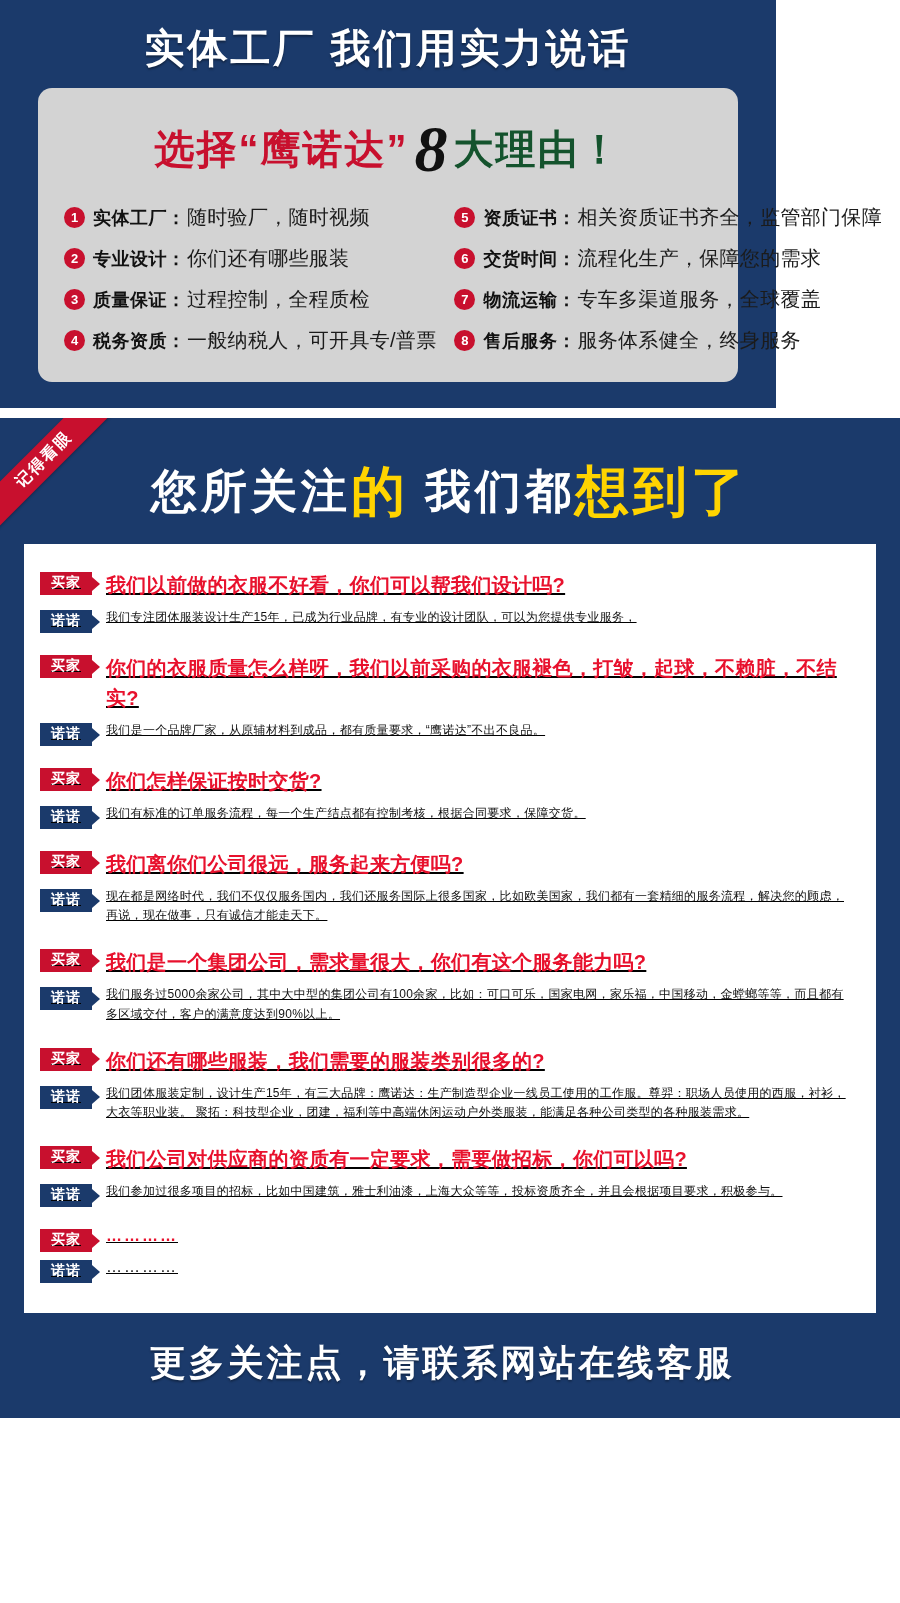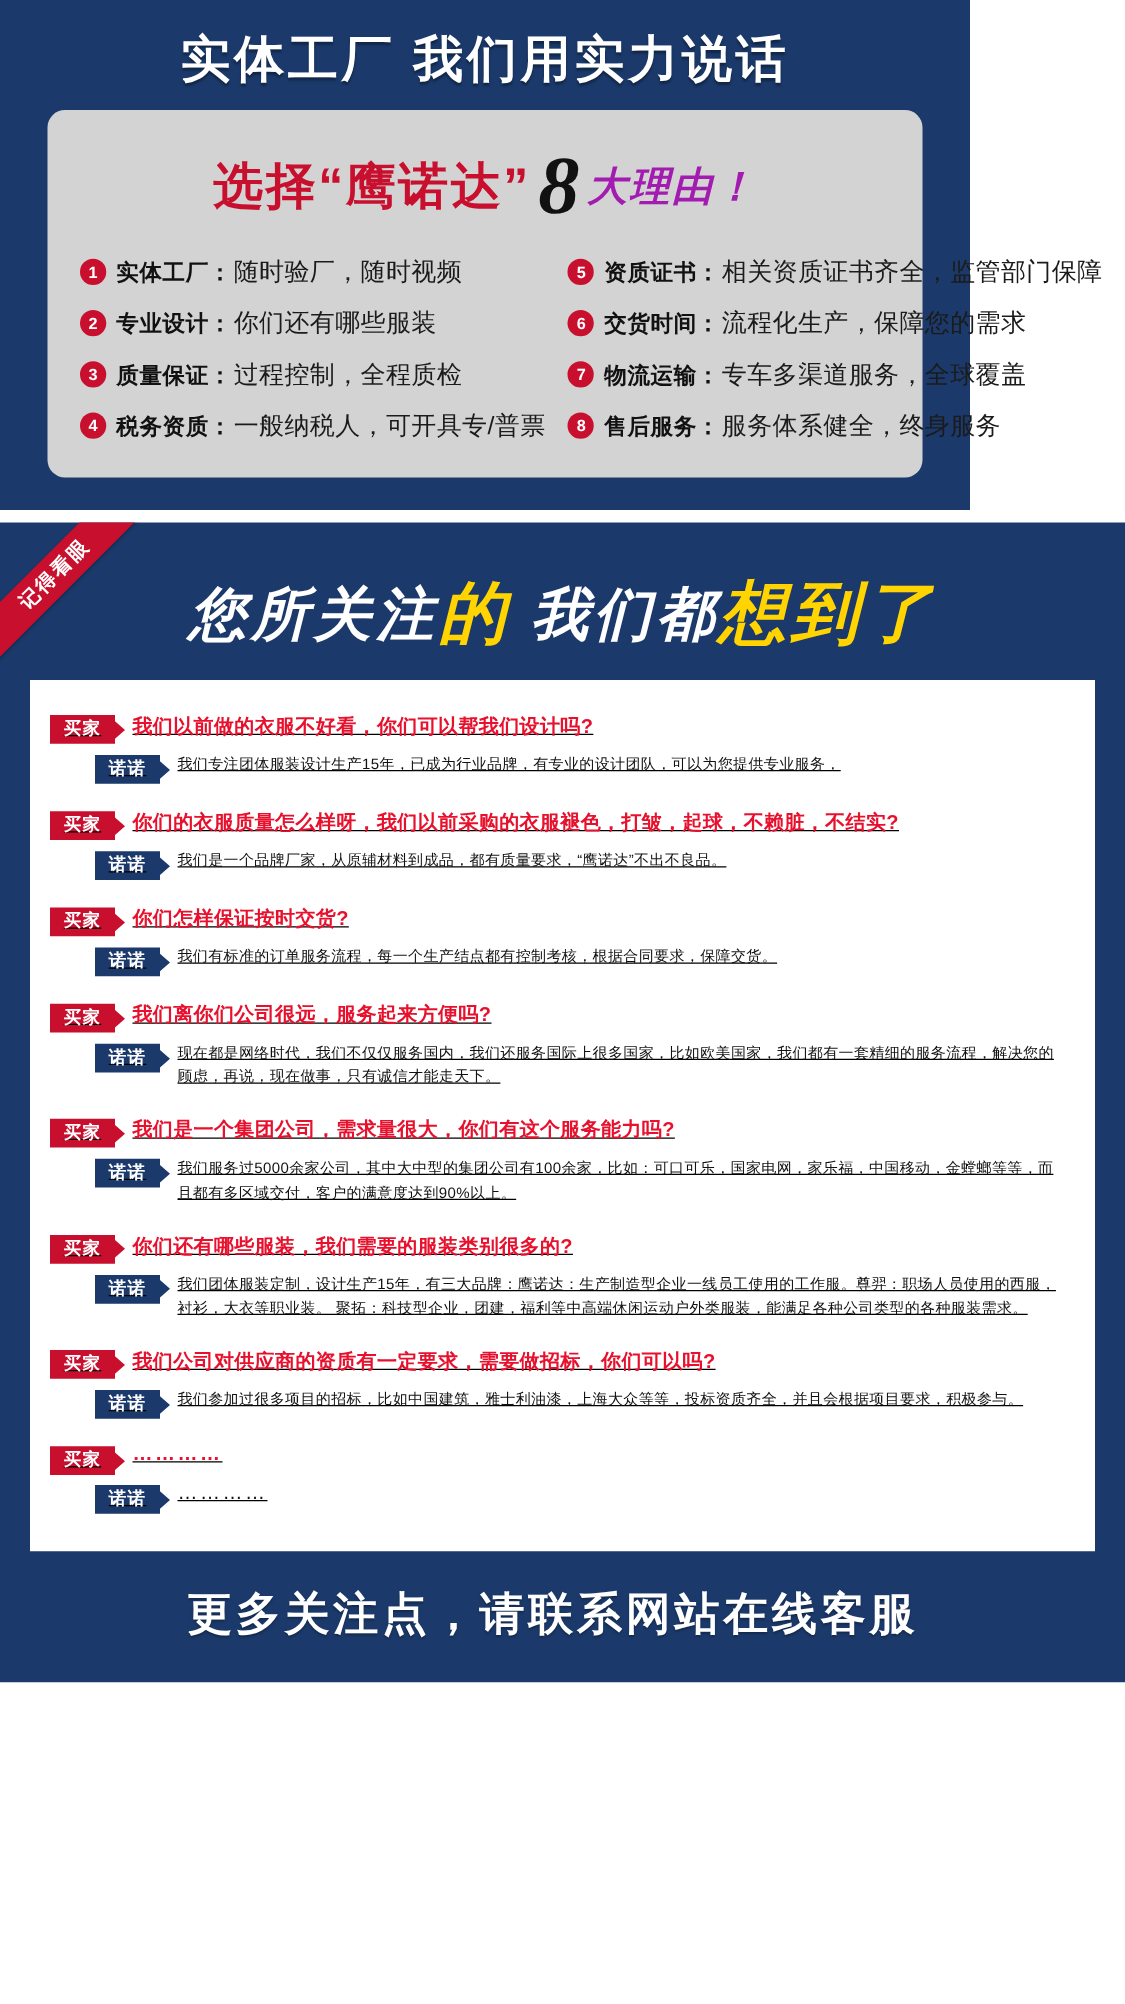--- a/index.html
+++ b/index.html
@@ -49,26 +49,25 @@
   .s1-head .big8 {
     color: #111111;
     font-size: 66px;
     font-weight: bold;
     font-style: italic;
     vertical-align: middle;
     padding: 0 6px;
     font-family: "Liberation Serif", serif;
   }
   .s1-head .dark {
-    color: #a21caf;
-    font-size: 32px;
+    color: #14532d;
+    font-size: 40px;
     font-weight: bold;
     letter-spacing: 2px;
     vertical-align: middle;
-    font-style: italic;
   }
 
   .reasons {
     display: grid;
     grid-template-columns: 1fr 1fr;
     gap: 14px 18px;
   }
   .reason {
     display: flex;
     align-items: center;
@@ -123,36 +122,36 @@
     transform: rotate(-45deg);
     letter-spacing: 2px;
     box-shadow: 0 1px 3px rgba(0,0,0,0.3);
   }
   .s2-title {
     text-align: center;
     white-space: nowrap;
     padding: 22px 0 26px 0;
     line-height: 1;
   }
-  .s2-title span { font-weight: bold; vertical-align: middle; font-style: italic; }
+  .s2-title span { font-weight: bold; vertical-align: middle; }
   .s2-w { color: #ffffff; font-size: 46px; letter-spacing: 4px; }
   .s2-y { color: #ffd400; font-size: 54px; letter-spacing: 4px; }
   .s2-sp { display: inline-block; width: 16px; }
 
   .qa-panel {
     margin: 0 24px;
     background: #ffffff;
     padding: 26px 28px 26px 16px;
     text-decoration: underline;
   }
   .qa-block { margin-bottom: 22px; }
   .qa-block:last-child { margin-bottom: 6px; }
 
   .qa-row { display: flex; align-items: flex-start; }
-  .qa-row + .qa-row { margin-top: 8px; margin-left: 36px; }
+  .qa-row + .qa-row { margin-top: 8px; }
 
   .tag {
     flex: 0 0 auto;
     width: 52px;
     color: #ffffff;
     font-size: 14px;
     font-weight: bold;
     text-align: center;
     padding: 2px 0 3px 0;
     position: relative;
@@ -169,21 +168,21 @@
     top: 50%;
     transform: translateY(-50%);
     border-top: 7px solid transparent;
     border-bottom: 7px solid transparent;
     border-left: 8px solid #c8102e;
   }
   .tag.seller::after { border-left-color: #1b3a6b; }
 
   .qtext {
     color: #e8112d;
-    font-size: 16px;
+    font-size: 20px;
     font-weight: bold;
     line-height: 1.5;
     letter-spacing: 0.3px;
   }
   .atext {
     color: #111111;
     font-size: 12px;
     line-height: 1.6;
     letter-spacing: 0.3px;
   }

